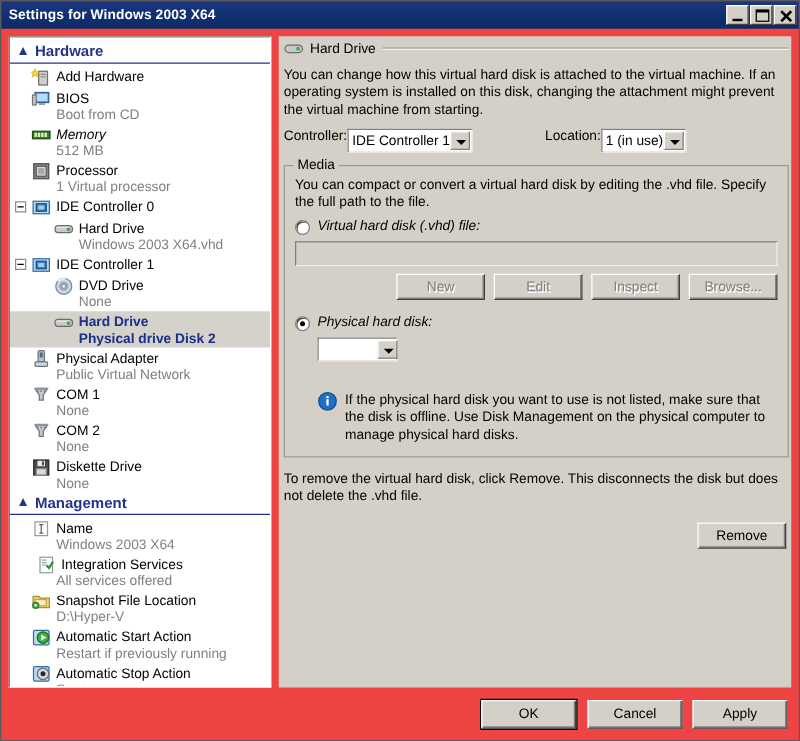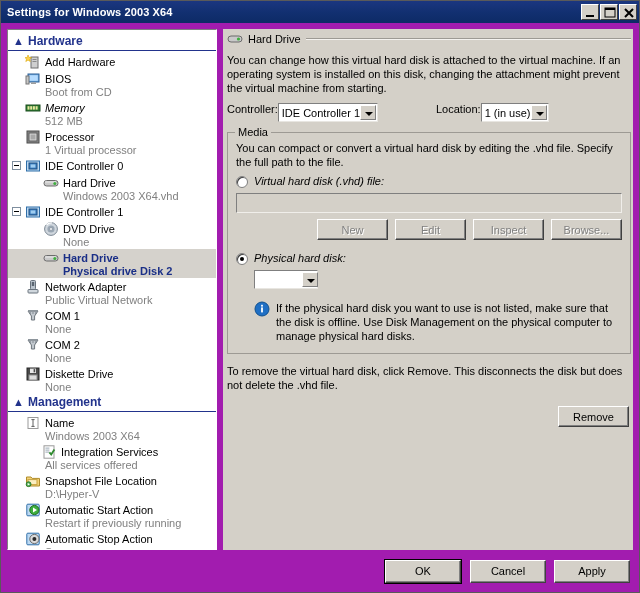--- a/index.html
+++ b/index.html
@@ -13,21 +13,21 @@
     font-size: 11px;
     color: #000000;
     overflow: hidden;
   }
 
   
   #window {
     position: absolute;
     left: 0; top: 0;
     width: 640px; height: 593px;
-    background: #a21caf;
+    background: #ef4444;
     border: 1px solid #5a5a5a;
     display: flex;
     flex-direction: column;
   }
 
   
   #titlebar {
     height: 22px;
     background: linear-gradient(to bottom, #1b3680 0%, #123071 50%, #0d2a66 100%);
     display: flex;
@@ -292,21 +292,21 @@
     padding: 0 6px;
   }
   .btn.disabled { color: #808080; text-shadow: 1px 1px 0 #ffffff; }
 
   .btn-row {
     display: flex;
     justify-content: flex-end;
     gap: 7px;
   }
 
-  .info-row { display: flex; align-items: flex-start; margin-top: 12px; padding-left: 18px; }
+  .info-row { display: flex; align-items: flex-start; margin-top: 24px; padding-left: 18px; }
   .info-icon { width: 16px; height: 16px; flex: 0 0 auto; margin-top: 0px; }
   .info-text { font-size: 11px; line-height: 14px; margin-left: 6px; }
 
   .combo-small {
     width: 64px;
     margin-left: 18px;
     gap: 44px;
   }
 
   
@@ -469,21 +469,21 @@
             <div class="node-sub" style="padding-left: 55px;">Physical  drive Disk 2</div>
           </div>
           <div class="tree-node">
             <div class="node-row" style="padding-left: 4px;">
               <span style="width: 13px; flex: 0 0 auto;"></span>
               <span class="node-icon"><svg width="16" height="16" viewBox="0 0 16 16">
                   <rect x="5.5" y="1.5" width="5" height="9" rx="1" fill="#b9c3cc" stroke="#69737d"></rect>
                   <rect x="6.8" y="3" width="2.4" height="4" fill="#5a6570"></rect>
                   <rect x="3" y="10.5" width="10" height="3.5" rx="0.8" fill="#d0d7dd" stroke="#69737d"></rect>
                 </svg></span>
-              <span class="node-label">Network Adapter</span>
+              <span class="node-label">Physical Adapter</span>
             </div>
             <div class="node-sub" style="padding-left: 37px;">Public Virtual Network</div>
           </div>
           <div class="tree-node">
             <div class="node-row" style="padding-left: 4px;">
               <span style="width: 13px; flex: 0 0 auto;"></span>
               <span class="node-icon"><svg width="16" height="16" viewBox="0 0 16 16">
                   <path d="M3 3 L13 3 L9.6 8 L9.6 12 L6.4 12 L6.4 8 Z" fill="#c3c9cf" stroke="#6d757c"></path>
                   <rect x="3" y="2" width="10" height="1.6" fill="#8d959c"></rect>
                   <rect x="4.6" y="4.4" width="1.2" height="1.2" fill="#6d757c"></rect>
@@ -530,21 +530,21 @@
               <span style="width: 13px; flex: 0 0 auto;"></span>
               <span class="node-icon"><svg width="16" height="16" viewBox="0 0 16 16">
                   <rect x="3" y="2.5" width="10" height="11" fill="#ffffff" stroke="#9a9a9a"></rect>
                   <path d="M6.4 4.6 L9.6 4.6 M8 4.6 L8 11.4 M6.4 11.4 L9.6 11.4" stroke="#5f5f5f" stroke-width="1" fill="none"></path>
                 </svg></span>
               <span class="node-label">Name</span>
             </div>
             <div class="node-sub" style="padding-left: 37px;">Windows 2003 X64</div>
           </div>
           <div class="tree-node">
-            <div class="node-row" style="padding-left: 20px;">
+            <div class="node-row" style="padding-left: 8px;">
               <span style="width: 13px; flex: 0 0 auto;"></span>
               <span class="node-icon"><svg width="16" height="16" viewBox="0 0 16 16">
                   <rect x="3" y="1.8" width="10" height="12.4" fill="#ffffff" stroke="#9a9a9a"></rect>
                   <rect x="4.4" y="3.6" width="4" height="1" fill="#9aa7b4"></rect>
                   <rect x="4.4" y="5.6" width="4" height="1" fill="#9aa7b4"></rect>
                   <rect x="4.4" y="7.6" width="4" height="1" fill="#9aa7b4"></rect>
                   <path d="M8.4 8.4 L10.2 10.4 L13.4 5.4" stroke="#2e8b2e" stroke-width="1.8" fill="none"></path>
                 </svg></span>
               <span class="node-label">Integration Services</span>
             </div>

